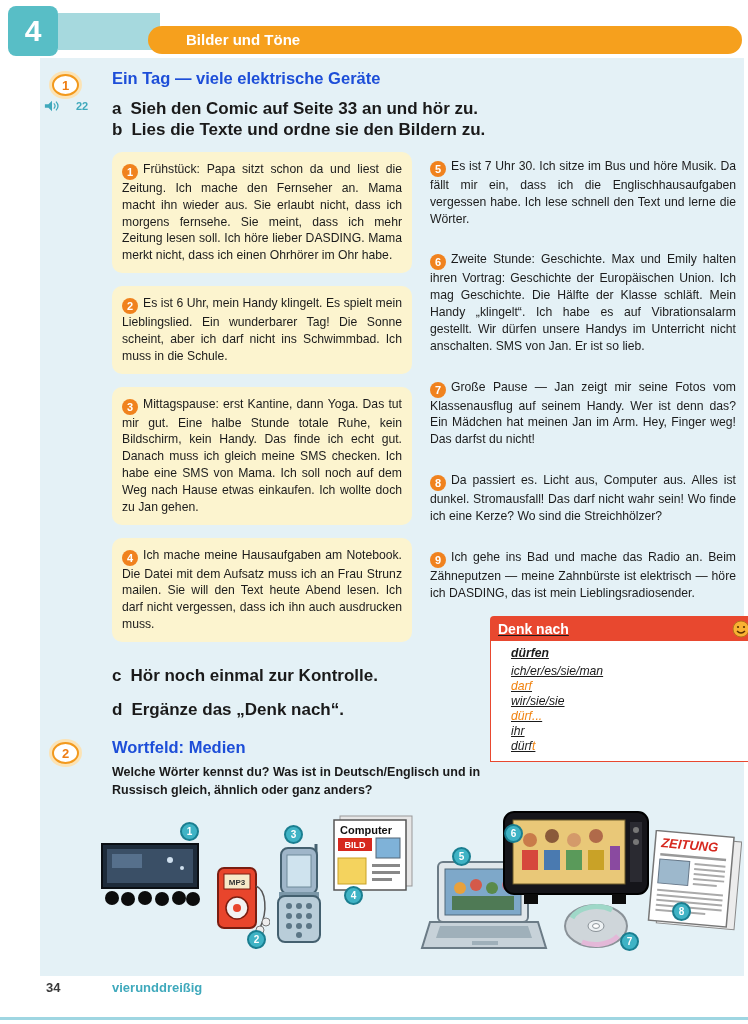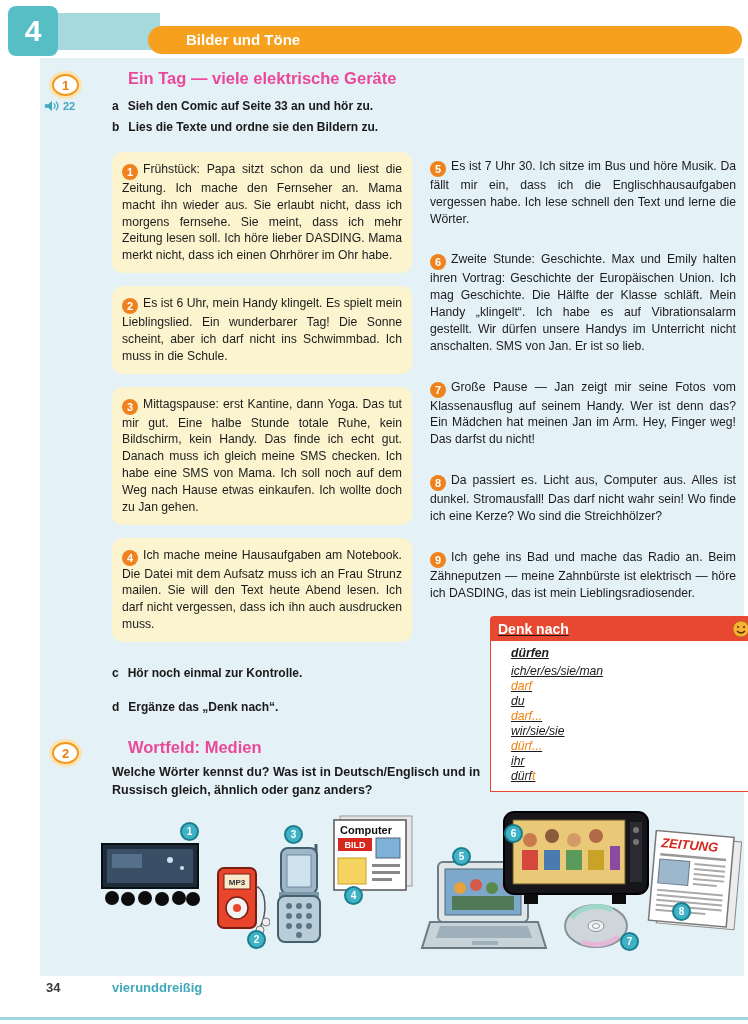--- a/index.html
+++ b/index.html
@@ -29,26 +29,26 @@
   
   .sec-circle {
     position:absolute; width:27px; height:22px;
     border:2px solid #F2991D; border-radius:50%;
     background:#fff; box-shadow:0 0 0 3px #FBE3B5;
     color:#EE7D13; font-weight:bold; font-size:13px;
     display:flex; align-items:center; justify-content:center;
   }
   .audio {
     position:absolute; left:44px; top:99px;
-    display:flex; align-items:center; gap:3px;
+    display:flex; align-items:center; gap:16px;
     color:#3FA9BC; font-size:11px; font-weight:bold;justify-content:space-between;
   }
   
-  .h-orange { position:absolute; left:112px; color:#ec4899; font-size:16.5px; font-weight:bold;margin-left:16px; }
-  .task { position:absolute; left:112px; font-size:12px; font-weight:bold; color:#1a1a1a; }
+  .h-orange { position:absolute; left:112px; color:#1d4ed8; font-size:16.5px; font-weight:bold; }
+  .task { position:absolute; left:112px; font-size:17px; font-weight:bold; color:#1a1a1a; }
   .task-letter { margin-right:9px; }
   .intro-text { position:absolute; left:112px; top:764px; width:382px; font-size:12.5px; font-weight:bold; line-height:1.4; }
   
   .col-left  { position:absolute; left:112px; top:152px; width:300px; display:flex; flex-direction:column; gap:13px;border-radius:25px; }
   .col-right { position:absolute; left:428px; top:158px; width:310px; display:flex; flex-direction:column; gap:24px; }
   .tbox { font-size:12.2px; line-height:1.38; text-align:justify; color:#1c1c1c; }
   .tbox.yellow { background:#FCF4CF; border-radius:10px; padding:9px 10px; }
   .tbox.plain  { padding:0 2px; }
   .nbadge {
     display:inline-block; width:16px; height:16px; border-radius:50%;
@@ -167,24 +167,20 @@
       <circle cx="6" cy="7" r="1.1" fill="#5a3000"></circle>
       <circle cx="12" cy="7" r="1.1" fill="#5a3000"></circle>
       <path d="M5,11 q4,4 8,0" stroke="#5a3000" fill="none" stroke-width="1.4"></path>
     </svg>
   </div>
   <div class="denk-body">
     <div class="denk-verb">dürfen</div>
     <div class="dn-row">
       <span class="dn-pron">ich/er/es/sie/man</span>
       <span><span class="dn-base"></span><span class="dn-accent">darf</span></span>
-    </div>
-    <div class="dn-row">
-      <span class="dn-pron">du</span>
-      <span><span class="dn-base"></span><span class="dn-accent">darf...</span></span>
     </div>
     <div class="dn-row">
       <span class="dn-pron">wir/sie/sie</span>
       <span><span class="dn-base"></span><span class="dn-accent">dürf...</span></span>
     </div>
     <div class="dn-row">
       <span class="dn-pron">ihr</span>
       <span><span class="dn-base">dürf</span><span class="dn-accent">t</span></span>
     </div>
   </div>

